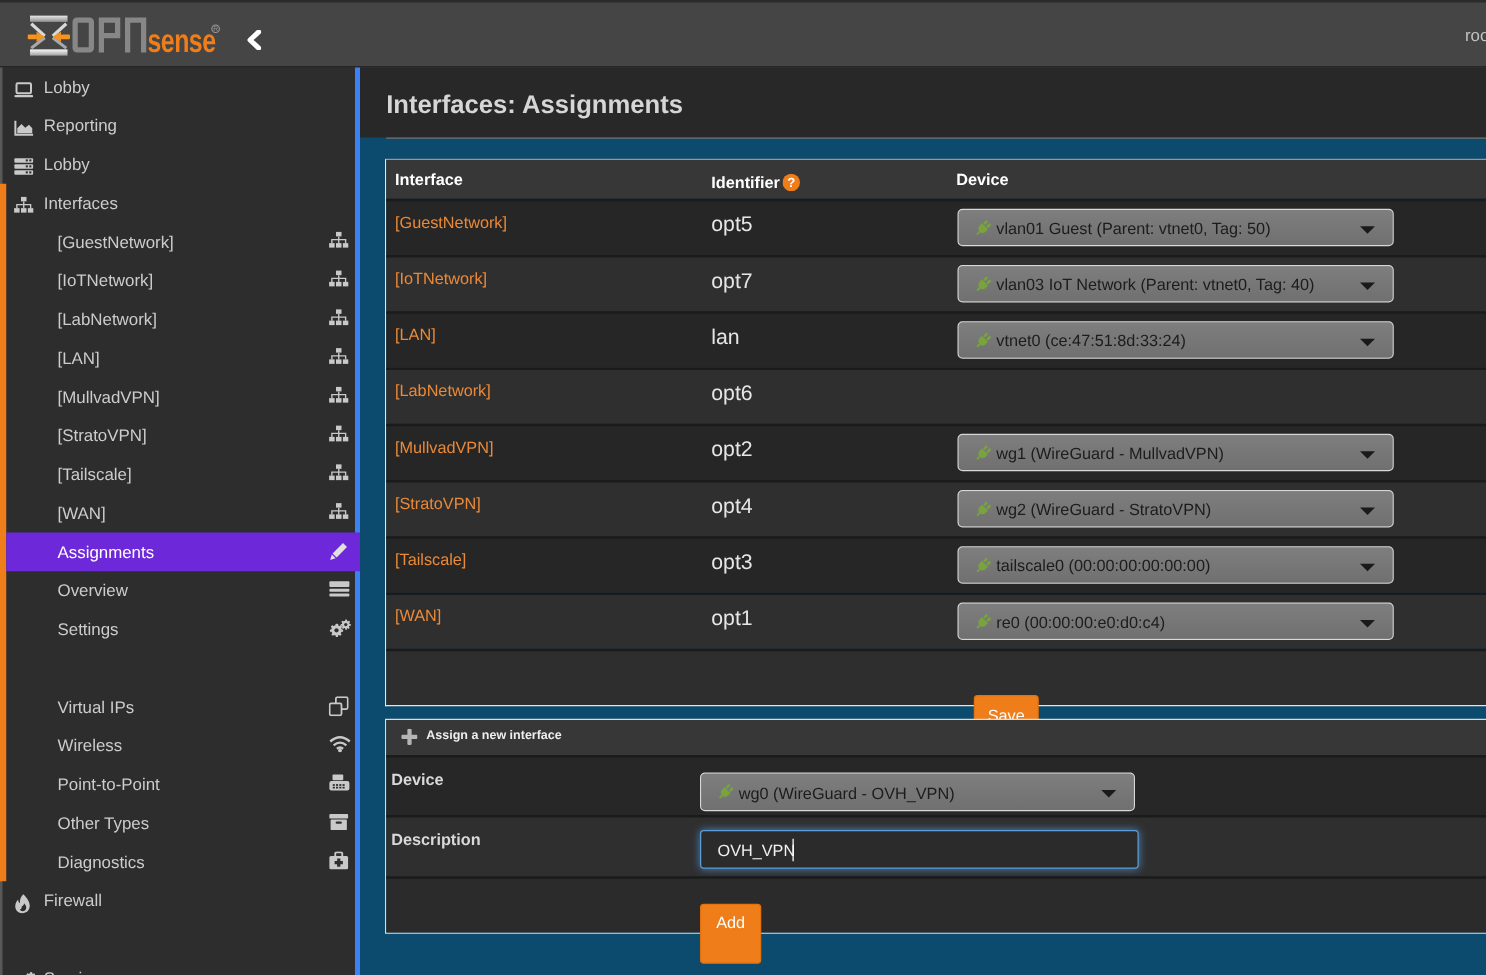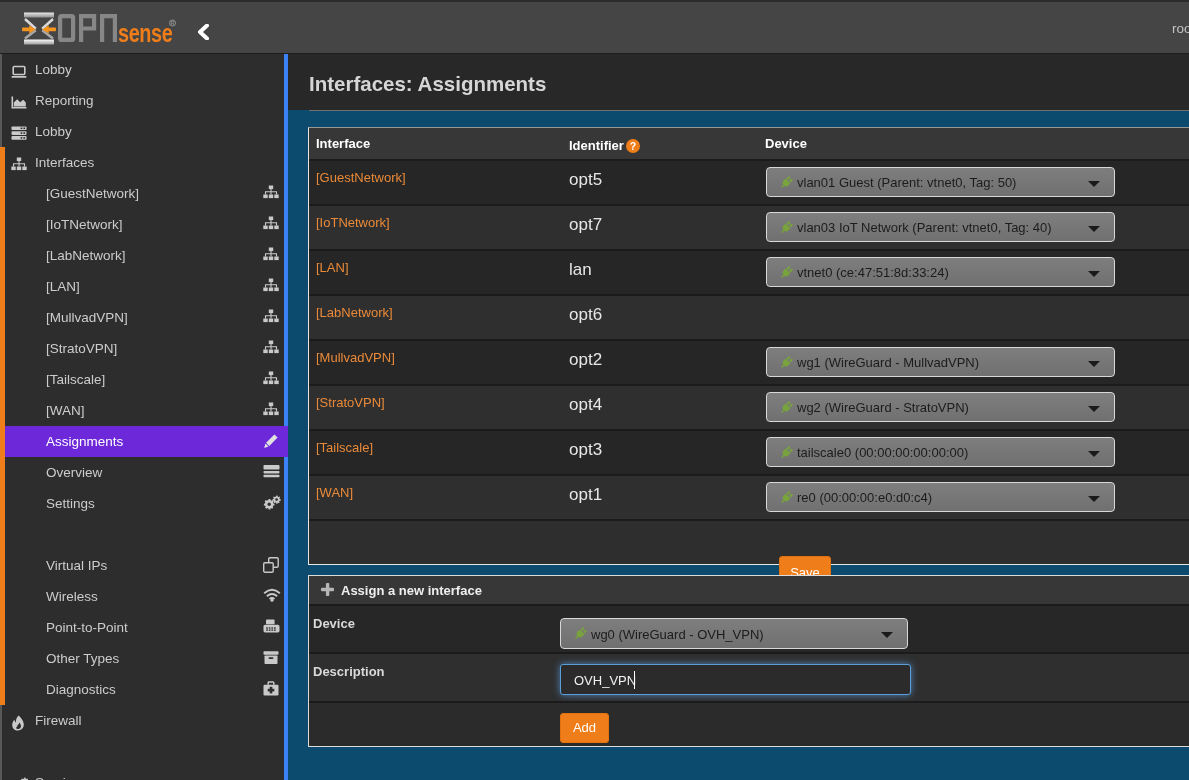--- a/index.html
+++ b/index.html
@@ -38,21 +38,21 @@
   background:linear-gradient(#7e7e7e,#707070); border:1px solid #d8d8d8; border-radius:4px;
   color:#1c1c1c; font-size:13px; }
 .dd .txt { position:absolute; left:30px; top:7px; white-space:nowrap; }
 .dd .plug { position:absolute; left:12px; top:7px; }
 .dd .caret { position:absolute; right:14px; top:13px; width:0; height:0;
   border-left:6px solid transparent; border-right:6px solid transparent; border-top:6px solid #1a1a1a; }
 .btn { position:absolute; background:#ee7d1a; border:1px solid #e1720d; border-radius:3px;
   color:#ffffff; font-size:13px; text-align:center; }
 .panel { position:absolute; left:20px; top:521px; width:912px; border:1px solid #dcdcdc; }
 .ph { position:relative; height:28px; background:#373737; color:#efefef; }
-.ph .pt { position:absolute; left:12px; top:7px; font-size:13px; font-weight:bold; }
+.ph .pt { position:absolute; left:12px; top:7px; font-size:10px; font-weight:bold; }
 .prow { position:relative; border-top:2px solid #1b1b1b; }
 .plab { position:absolute; left:4px; top:10px; color:#d9d9d9; font-size:13px; font-weight:bold; }
 .inp { position:absolute; left:251px; top:10px; width:351px; height:31px; background:#2b2b2b;
   border:1px solid #5b9dd9; border-radius:3px; box-shadow:0 0 7px rgba(90,160,230,0.75);
   color:#f0f0f0; font-size:13px; }
 .inp .it { position:absolute; left:13px; top:8px; }
 .cur { position:absolute; top:6px; width:1px; height:18px; background:#ffffff; }
 </style>
 </head>
 <body>
@@ -479,16 +479,16 @@
         </div>
 </div>
 <div class="prow" style="height:49px;background:#2f2f2f;">
  <span class="plab">Description</span>
  <div class="inp">
           <span class="it">OVH_VPN</span>
           <span class="cur" style="left:73px;"></span>
         </div>
 </div>
 <div class="prow" style="height:45px;background:#2b2b2b;">
- <div class="btn" style="left:251px;top:10px;width:49px;height:30px;line-height:28px;">Add</div>
+ <div class="btn" style="left:251px;top:20px;width:49px;height:48px;line-height:28px;">Add</div>
 </div>
 </div>
 </div>
 
 </body></html>

